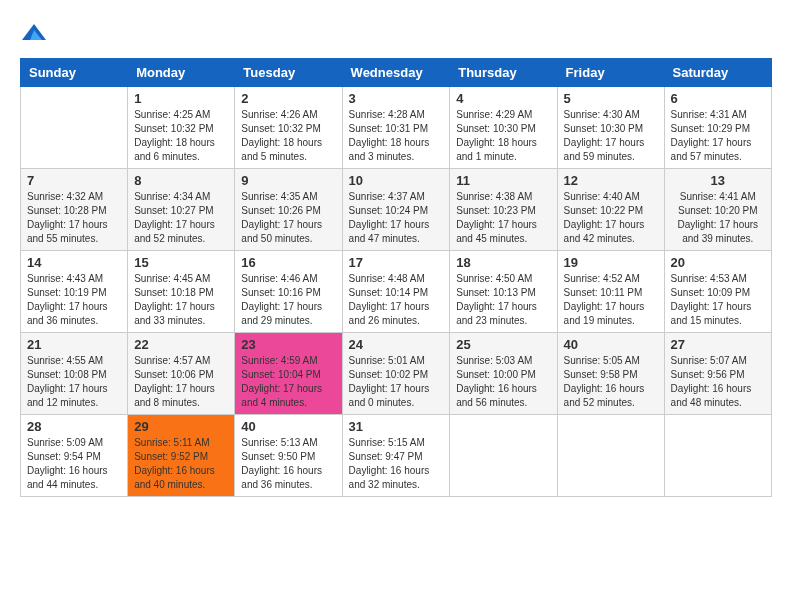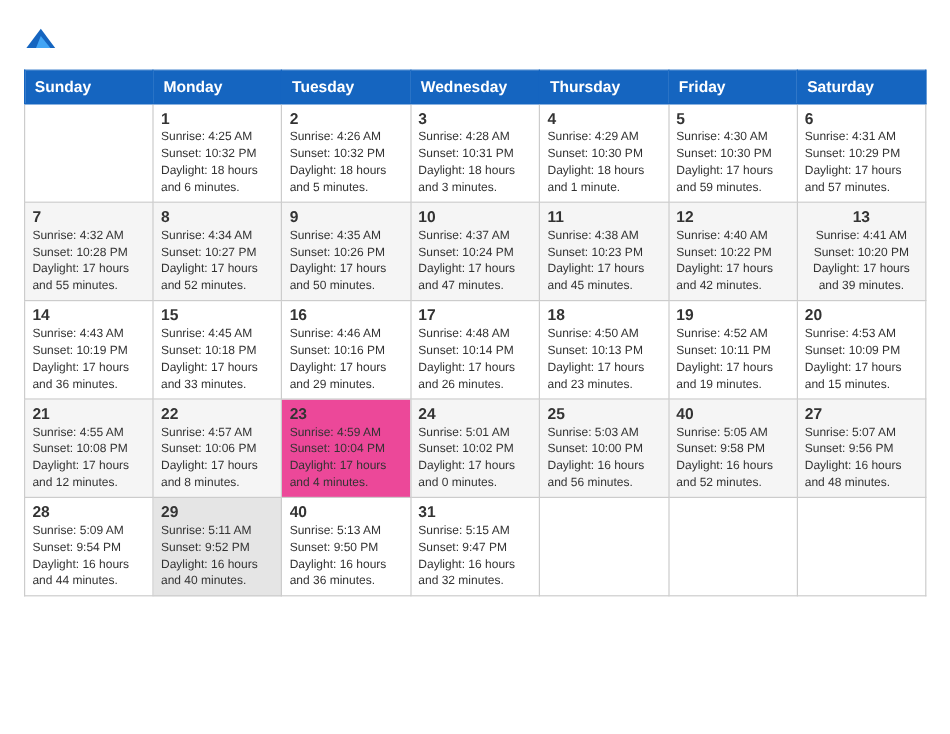--- a/index.html
+++ b/index.html
@@ -332,21 +332,21 @@
         </td>
       </tr>
       <tr>
         <td style="background-color: rgb(255, 255, 255);">
           <span class="day-num">28</span>
           <div class="day-info" style="white-space: pre-line;">Sunrise: 5:09 AM
 Sunset: 9:54 PM
 Daylight: 16 hours
 and 44 minutes.</div>
         </td>
-        <td style="background-color: #e5e5e5;">
+        <td style="background-color: #f97316;">
           <span class="day-num">29</span>
           <div class="day-info" style="white-space: pre-line;">Sunrise: 5:11 AM
 Sunset: 9:52 PM
 Daylight: 16 hours
 and 40 minutes.</div>
         </td>
         <td style="background-color: rgb(255, 255, 255);">
           <span class="day-num">40</span>
           <div class="day-info" style="white-space: pre-line;">Sunrise: 5:13 AM
 Sunset: 9:50 PM

